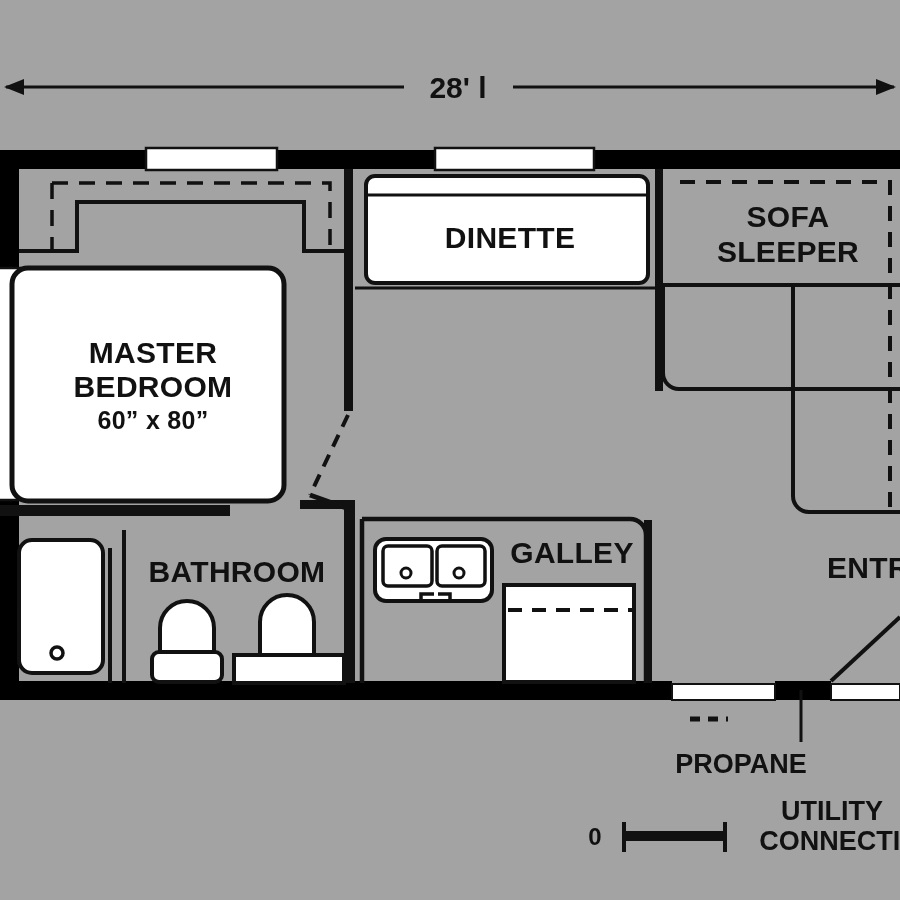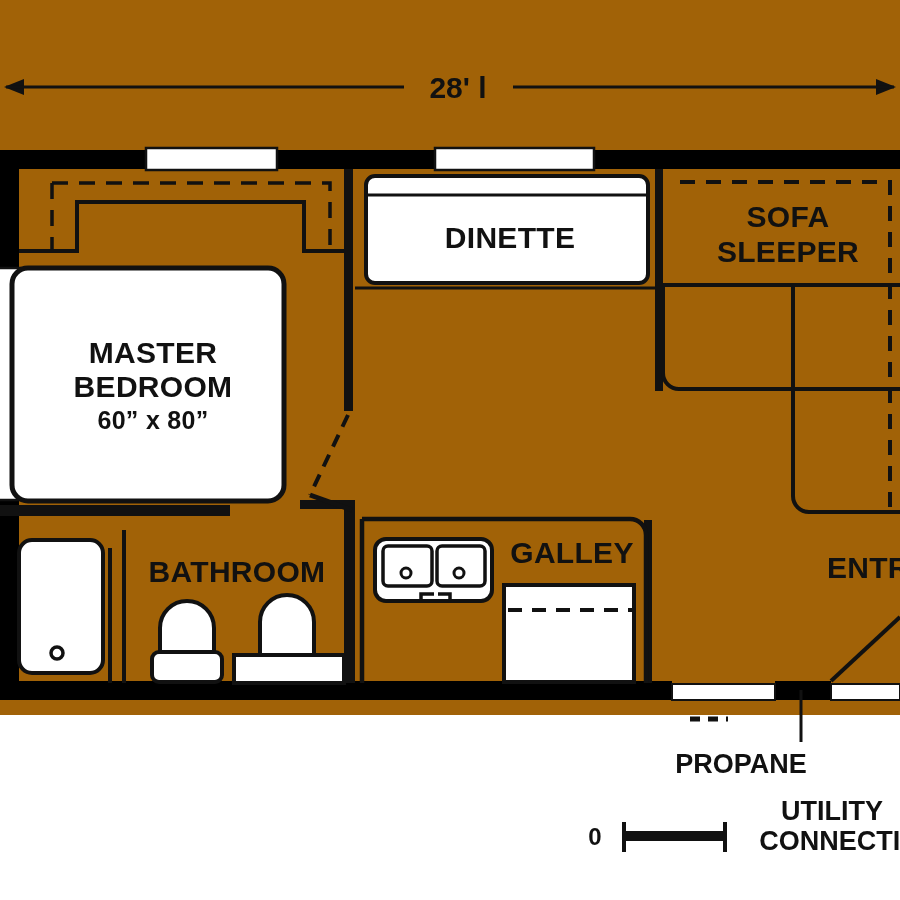--- a/index.html
+++ b/index.html
@@ -9,22 +9,22 @@
   }
   body {
     width: 900px;
     height: 900px;
     overflow: hidden;
     font-family: "Liberation Sans", sans-serif;
   }
   #plan-root {
     position: relative;
     width: 900px;
-    height: 715px;
-    background: #a16207;
+    height: 900px;
+    background: #a3a3a3;
   }
   #plan-svg {
     position: absolute;
     top: 0;
     left: 0;
     width: 900px;
     height: 900px;
     display: block;
   }
   .room-label {

